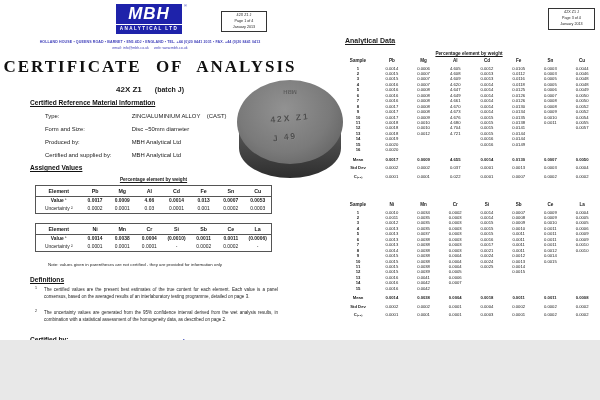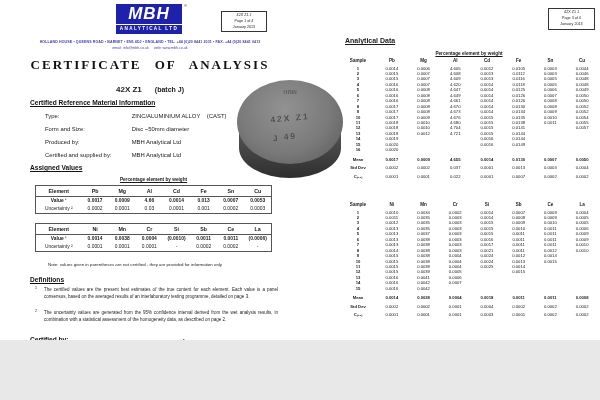--- a/index.html
+++ b/index.html
@@ -12,21 +12,21 @@
   .logo-sub { color:#fff; font-weight:bold; font-size:4.6px; letter-spacing:1.4px; border-top:0.8px solid #fff; padding-top:1px; }
   .logo-reg { position:absolute; right:-5px; top:-1px; font-size:4px; color:#1e22aa; }
 
   .refbox { position:absolute; border:0.8px solid #333; text-align:center; font-size:3.7px; line-height:5.9px; padding-top:1px; color:#222; background:#fff; }
   .refbox1 { left:221px; top:11px; width:46px; height:21px; }
   .refbox3 { left:548px; top:8px; width:47px; height:22px; }
 
   .address { position:absolute; left:0; top:40px; width:300px; text-align:center; font-size:3.6px; color:#4343bb; font-weight:bold; letter-spacing:0.1px; }
   .contact { position:absolute; left:0; top:46px; width:300px; text-align:center; font-size:3.6px; color:#4343bb; white-space:pre; }
 
-  .title { position:absolute; left:0; top:57px; width:300px; text-align:center; font-family:"Liberation Serif", serif; font-size:13px; font-weight:bold; letter-spacing:2px; word-spacing:8px; color:#111; }
+  .title { position:absolute; left:0; top:57px; width:300px; text-align:center; font-family:"Liberation Serif", serif; font-size:17px; font-weight:bold; letter-spacing:2px; word-spacing:8px; color:#111; }
   .subtitle { position:absolute; left:0; top:85px; width:300px; display:flex; justify-content:center; gap:13px; align-items:baseline; }
   .subtitle .prod { font-size:8px; font-weight:bold; }
   .subtitle .batch { font-size:7px; font-weight:bold; }
 
   .sec { position:absolute; font-size:6.6px; font-weight:bold; text-decoration:underline; color:#111; }
   .crm-h { left:30px; top:99px; }
   .assigned-h { left:30px; top:164px; }
   .def-h { left:30px; top:276px; }
   .cert-h { left:30px; top:336px; }
 

